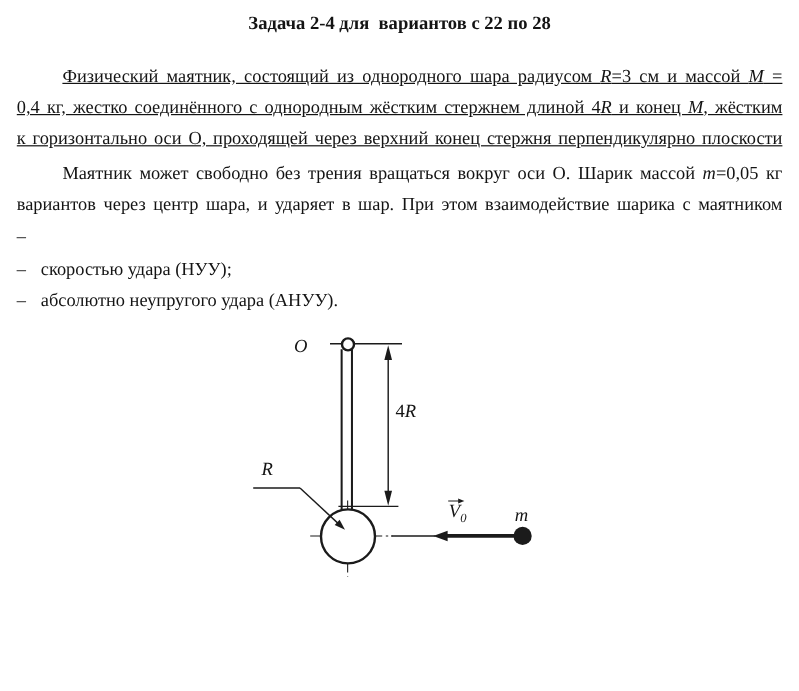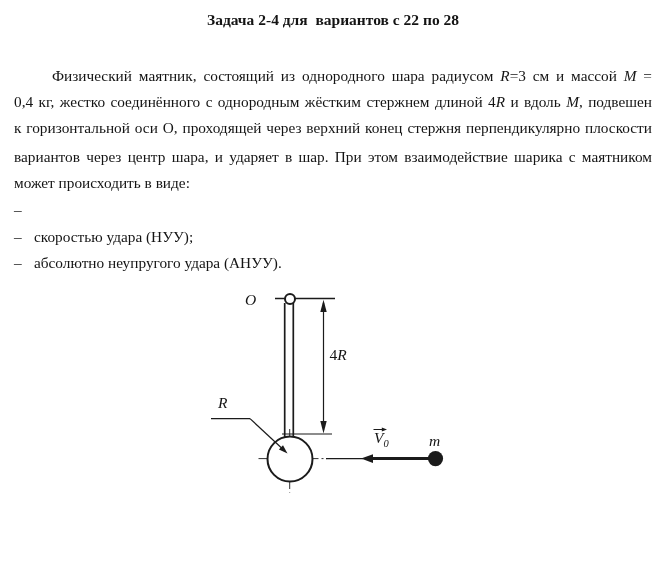--- a/index.html
+++ b/index.html
@@ -27,21 +27,21 @@
     font-size: 15.5px;
     font-weight: bold;
     text-align: center;
     white-space: pre;
   }
   .text-col {
     margin-left: 14px;
     width: 638px;
   }
   .paragraph { margin: 0; }
-  .p1 { margin-top: 33px; }
+  .p1 { margin-top: 21px; text-decoration: underline; }
   .p2 { margin-top: 3px; }
   .line {
     height: 26px;
     line-height: 26px;
     font-size: 15.3px;
     white-space: nowrap;
   }
   .line.justify {
     text-align: justify;
     text-align-last: justify;
@@ -85,26 +85,26 @@
 <body>
 
 <div class="doc">
 
   <h1 class="title">Задача 2-4 для  вариантов с 22 по 28</h1>
 
   <div class="text-col">
     <div id="paragraphs">
         <div class="paragraph p1">
           <div class="line justify indent"><span>Физический маятник, состоящий из однородного шара радиусом </span><em>R</em><span>=3 см и массой </span><em>M</em><span> =</span></div>
-          <div class="line justify"><span>0,4 кг, жестко соединённого с однородным жёстким стержнем длиной 4</span><em>R</em><span> и вдоль </span><em>M</em><span>, подвешен</span></div>
-          <div class="line justify"><span>к горизонтальной оси О, проходящей через верхний конец стержня перпендикулярно плоскости</span></div>
+          <div class="line justify"><span>0,4 кг, жестко соединённого с однородным жёстким стержнем длиной 4</span><em>R</em><span> и конец </span><em>M</em><span>, жёстким</span></div>
+          <div class="line justify"><span>к горизонтально оси О, проходящей через верхний конец стержня перпендикулярно плоскости</span></div>
         </div>
         <div class="paragraph p2">
+          <div class="line justify indent"><span>Маятник может свободно без трения вращаться вокруг оси О. Шарик массой </span><em>m</em><span>=0,05 кг</span></div>
           <div class="line justify"><span>вариантов через центр шара, и ударяет в шар. При этом взаимодействие шарика с маятником</span></div>
-          <div class="line"><span>может происходить в виде:</span></div>
         </div>
       </div>
     <div id="list" class="list">
         <div class="list-item">
           <span class="list-marker">–</span>
         </div>
         <div class="list-item">
           <span class="list-marker">–</span>
           <span>скоростью удара (НУУ);</span>
         </div>

